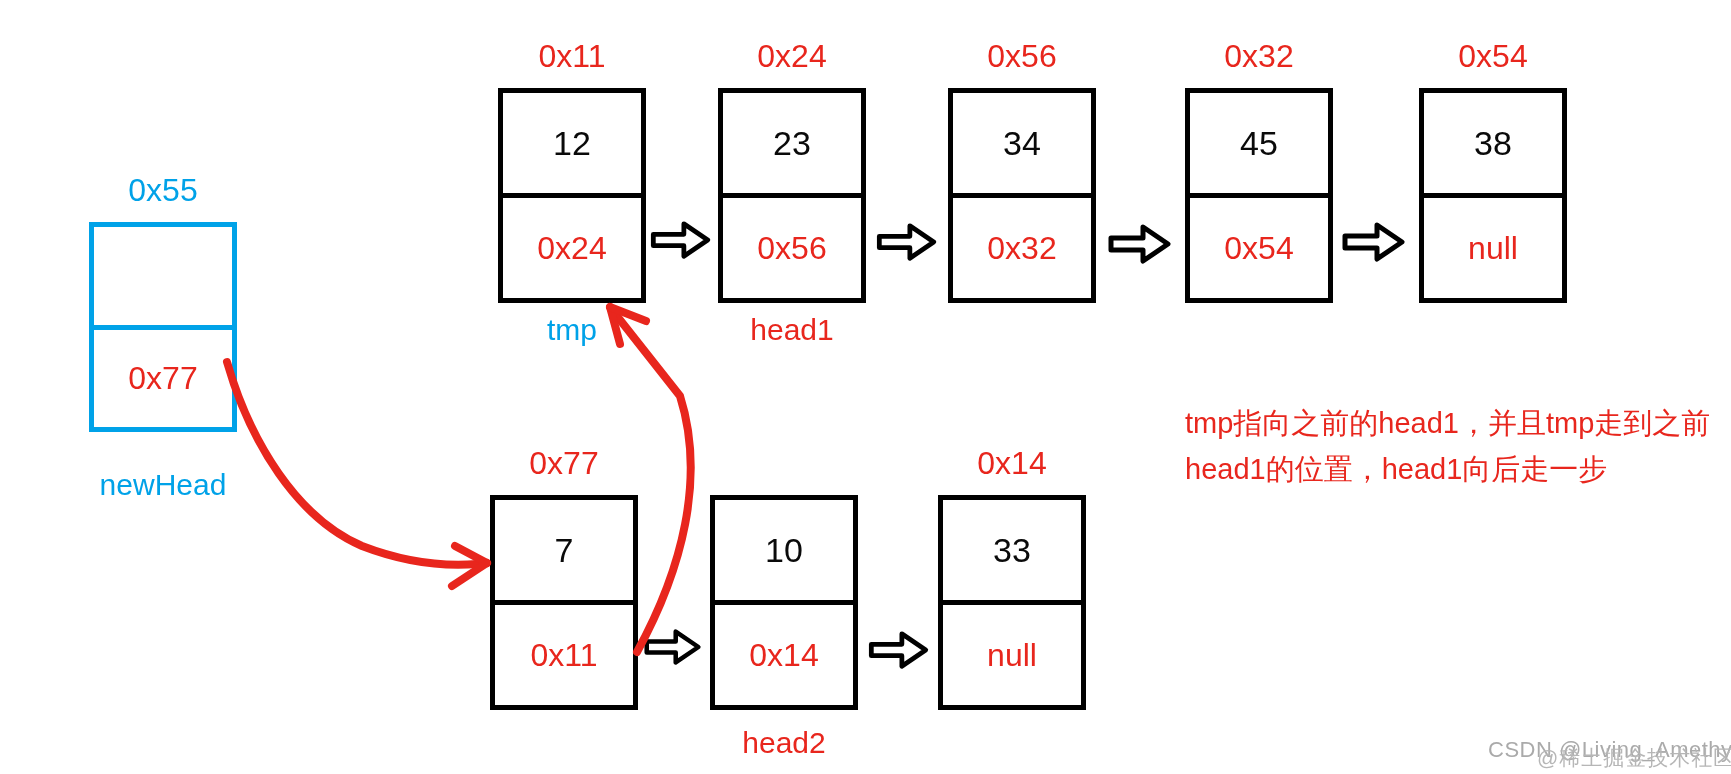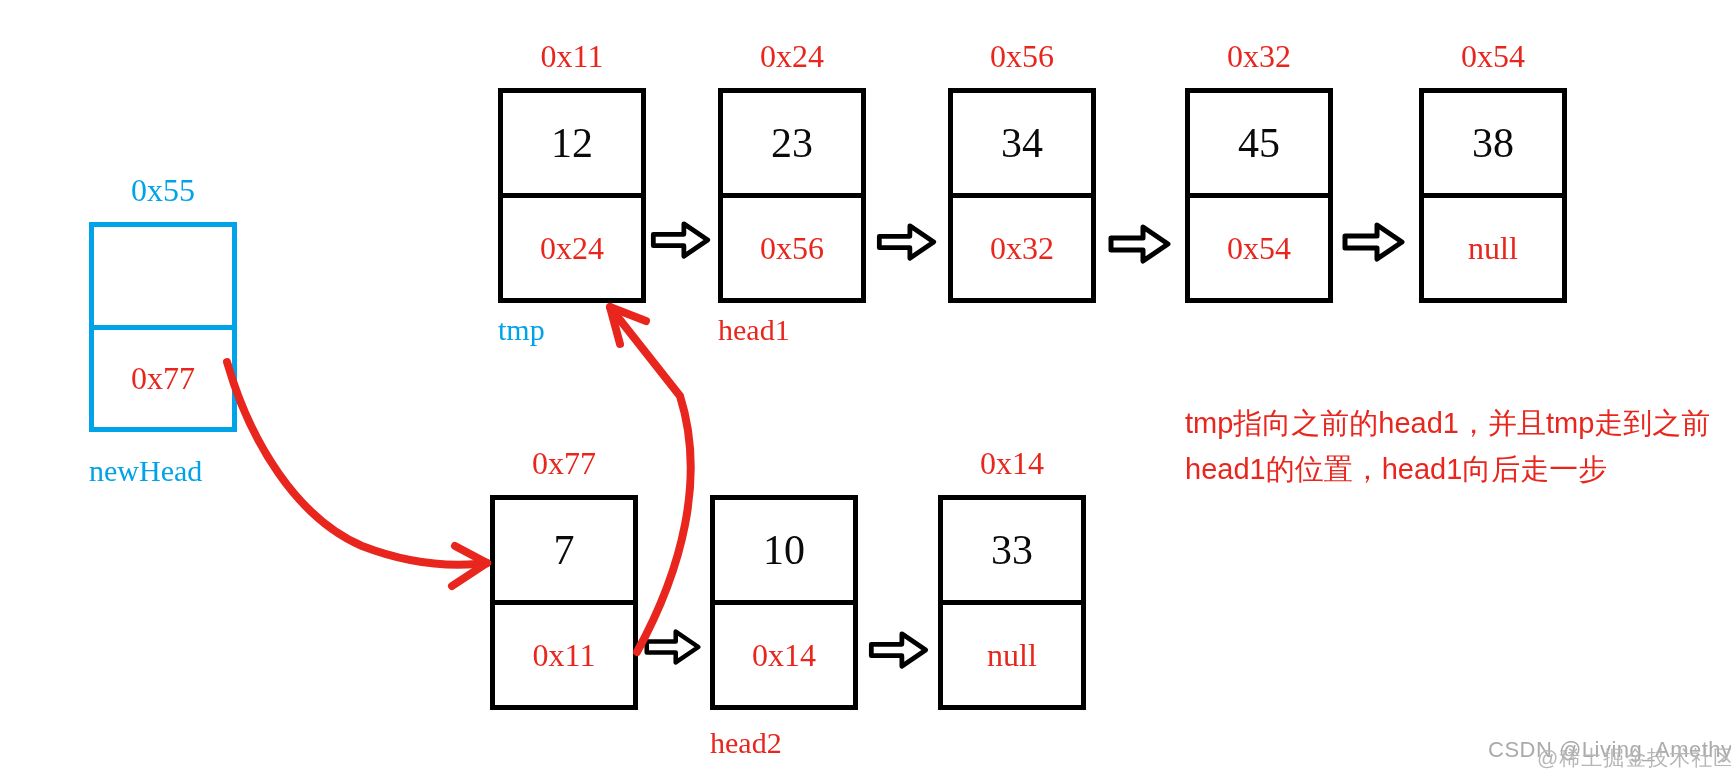--- a/index.html
+++ b/index.html
@@ -6,40 +6,40 @@
     --red:#e8261d;
     --blue:#00a2e8;
     --ink:#0a0a0a;
     --wm:#aaaaaa;
   }
   html,body{margin:0;padding:0;background:#fff;}
   .canvas{
     position:relative;width:1731px;height:774px;background:#ffffff;
     font-family:"Liberation Sans", sans-serif;overflow:hidden;
   }
-  .node{position:absolute;font-family:Liberation Serif, serif;}
+  .node{position:absolute;}
   .box{
     width:148px;height:215px;border:5px solid #000;box-sizing:border-box;
     display:flex;flex-direction:column;background:#fff;
   }
   .cell{flex:1;display:flex;align-items:center;justify-content:center;
-    font-size:42px;color:var(--ink);}
+    font-size:34px;color:var(--ink);}
   .cell.next{border-top:5px solid #000;color:var(--red);font-size:32px;}
   .addr{
     position:absolute;top:-50px;left:0;width:100%;text-align:center;
     font-size:32px;color:var(--red);white-space:nowrap;
   }
   .node-label{
-    position:absolute;top:calc(100% + 10px);left:0;width:100%;
+    position:absolute;top:calc(100% + 10px);left:0;width:100%;text-align:center;
     font-size:30px;color:var(--red);white-space:nowrap;
   }
   .blue-node .box{border-color:var(--blue);}
   .blue-node .cell.next{border-top-color:var(--blue);}
   .blue-node .addr{color:var(--blue);}
-  .blue-node .node-label{color:var(--blue);}
+  .blue-node .node-label{color:var(--blue);margin-top:14px;}
   .label-blue{color:var(--blue) !important;}
   .harrow{position:absolute;}
   .overlay{position:absolute;left:0;top:0;pointer-events:none;}
   .annotation{
     position:absolute;left:1185px;top:400px;width:560px;
     color:var(--red);font-size:29px;line-height:46px;white-space:nowrap;
   }
   .watermark{position:absolute;color:var(--wm);white-space:nowrap;}
   .wm-primary{left:1488px;top:737px;font-size:22px;letter-spacing:0.5px;}
   .wm-secondary{left:1537px;top:744px;font-size:21px;color:#b6b6b6;letter-spacing:1px;}

